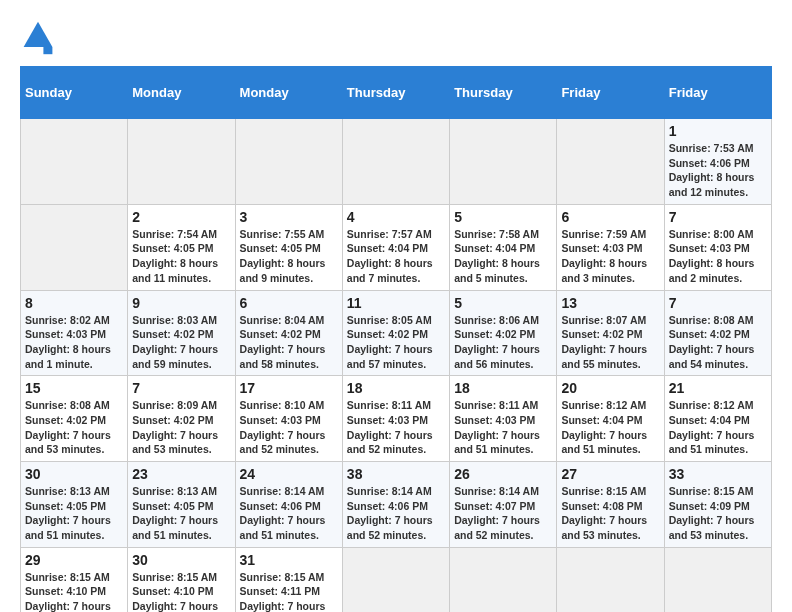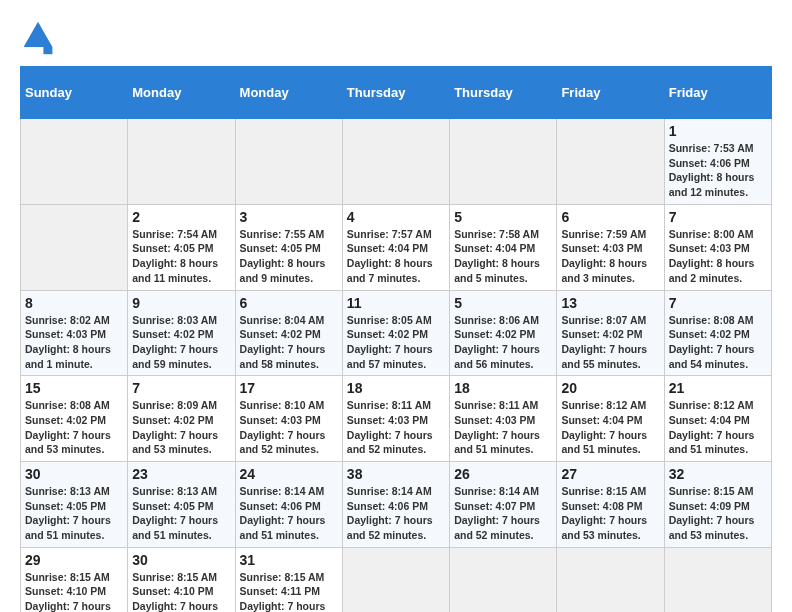--- a/index.html
+++ b/index.html
@@ -156,21 +156,21 @@
         <td><span class="day-num">20</span><span class="day-info">Sunrise: 8:12 AM<br>Sunset: 4:04 PM<br>Daylight: 7 hours<br>and 51 minutes.</span></td>
         <td><span class="day-num">21</span><span class="day-info">Sunrise: 8:12 AM<br>Sunset: 4:04 PM<br>Daylight: 7 hours<br>and 51 minutes.</span></td>
       </tr>
       <tr>
         <td><span class="day-num">30</span><span class="day-info">Sunrise: 8:13 AM<br>Sunset: 4:05 PM<br>Daylight: 7 hours<br>and 51 minutes.</span></td>
         <td><span class="day-num">23</span><span class="day-info">Sunrise: 8:13 AM<br>Sunset: 4:05 PM<br>Daylight: 7 hours<br>and 51 minutes.</span></td>
         <td><span class="day-num">24</span><span class="day-info">Sunrise: 8:14 AM<br>Sunset: 4:06 PM<br>Daylight: 7 hours<br>and 51 minutes.</span></td>
         <td><span class="day-num">38</span><span class="day-info">Sunrise: 8:14 AM<br>Sunset: 4:06 PM<br>Daylight: 7 hours<br>and 52 minutes.</span></td>
         <td><span class="day-num">26</span><span class="day-info">Sunrise: 8:14 AM<br>Sunset: 4:07 PM<br>Daylight: 7 hours<br>and 52 minutes.</span></td>
         <td><span class="day-num">27</span><span class="day-info">Sunrise: 8:15 AM<br>Sunset: 4:08 PM<br>Daylight: 7 hours<br>and 53 minutes.</span></td>
-        <td><span class="day-num">32</span><span class="day-info">Sunrise: 8:15 AM<br>Sunset: 4:09 PM<br>Daylight: 7 hours<br>and 53 minutes.</span></td>
+        <td><span class="day-num">33</span><span class="day-info">Sunrise: 8:15 AM<br>Sunset: 4:09 PM<br>Daylight: 7 hours<br>and 53 minutes.</span></td>
       </tr>
       <tr>
         <td><span class="day-num">29</span><span class="day-info">Sunrise: 8:15 AM<br>Sunset: 4:10 PM<br>Daylight: 7 hours<br>and 54 minutes.</span></td>
         <td><span class="day-num">30</span><span class="day-info">Sunrise: 8:15 AM<br>Sunset: 4:10 PM<br>Daylight: 7 hours<br>and 55 minutes.</span></td>
         <td><span class="day-num">31</span><span class="day-info">Sunrise: 8:15 AM<br>Sunset: 4:11 PM<br>Daylight: 7 hours<br>and 56 minutes.</span></td>
         <td class="empty-cell"></td>
         <td class="empty-cell"></td>
         <td class="empty-cell"></td>
         <td class="empty-cell"></td>
       </tr>

